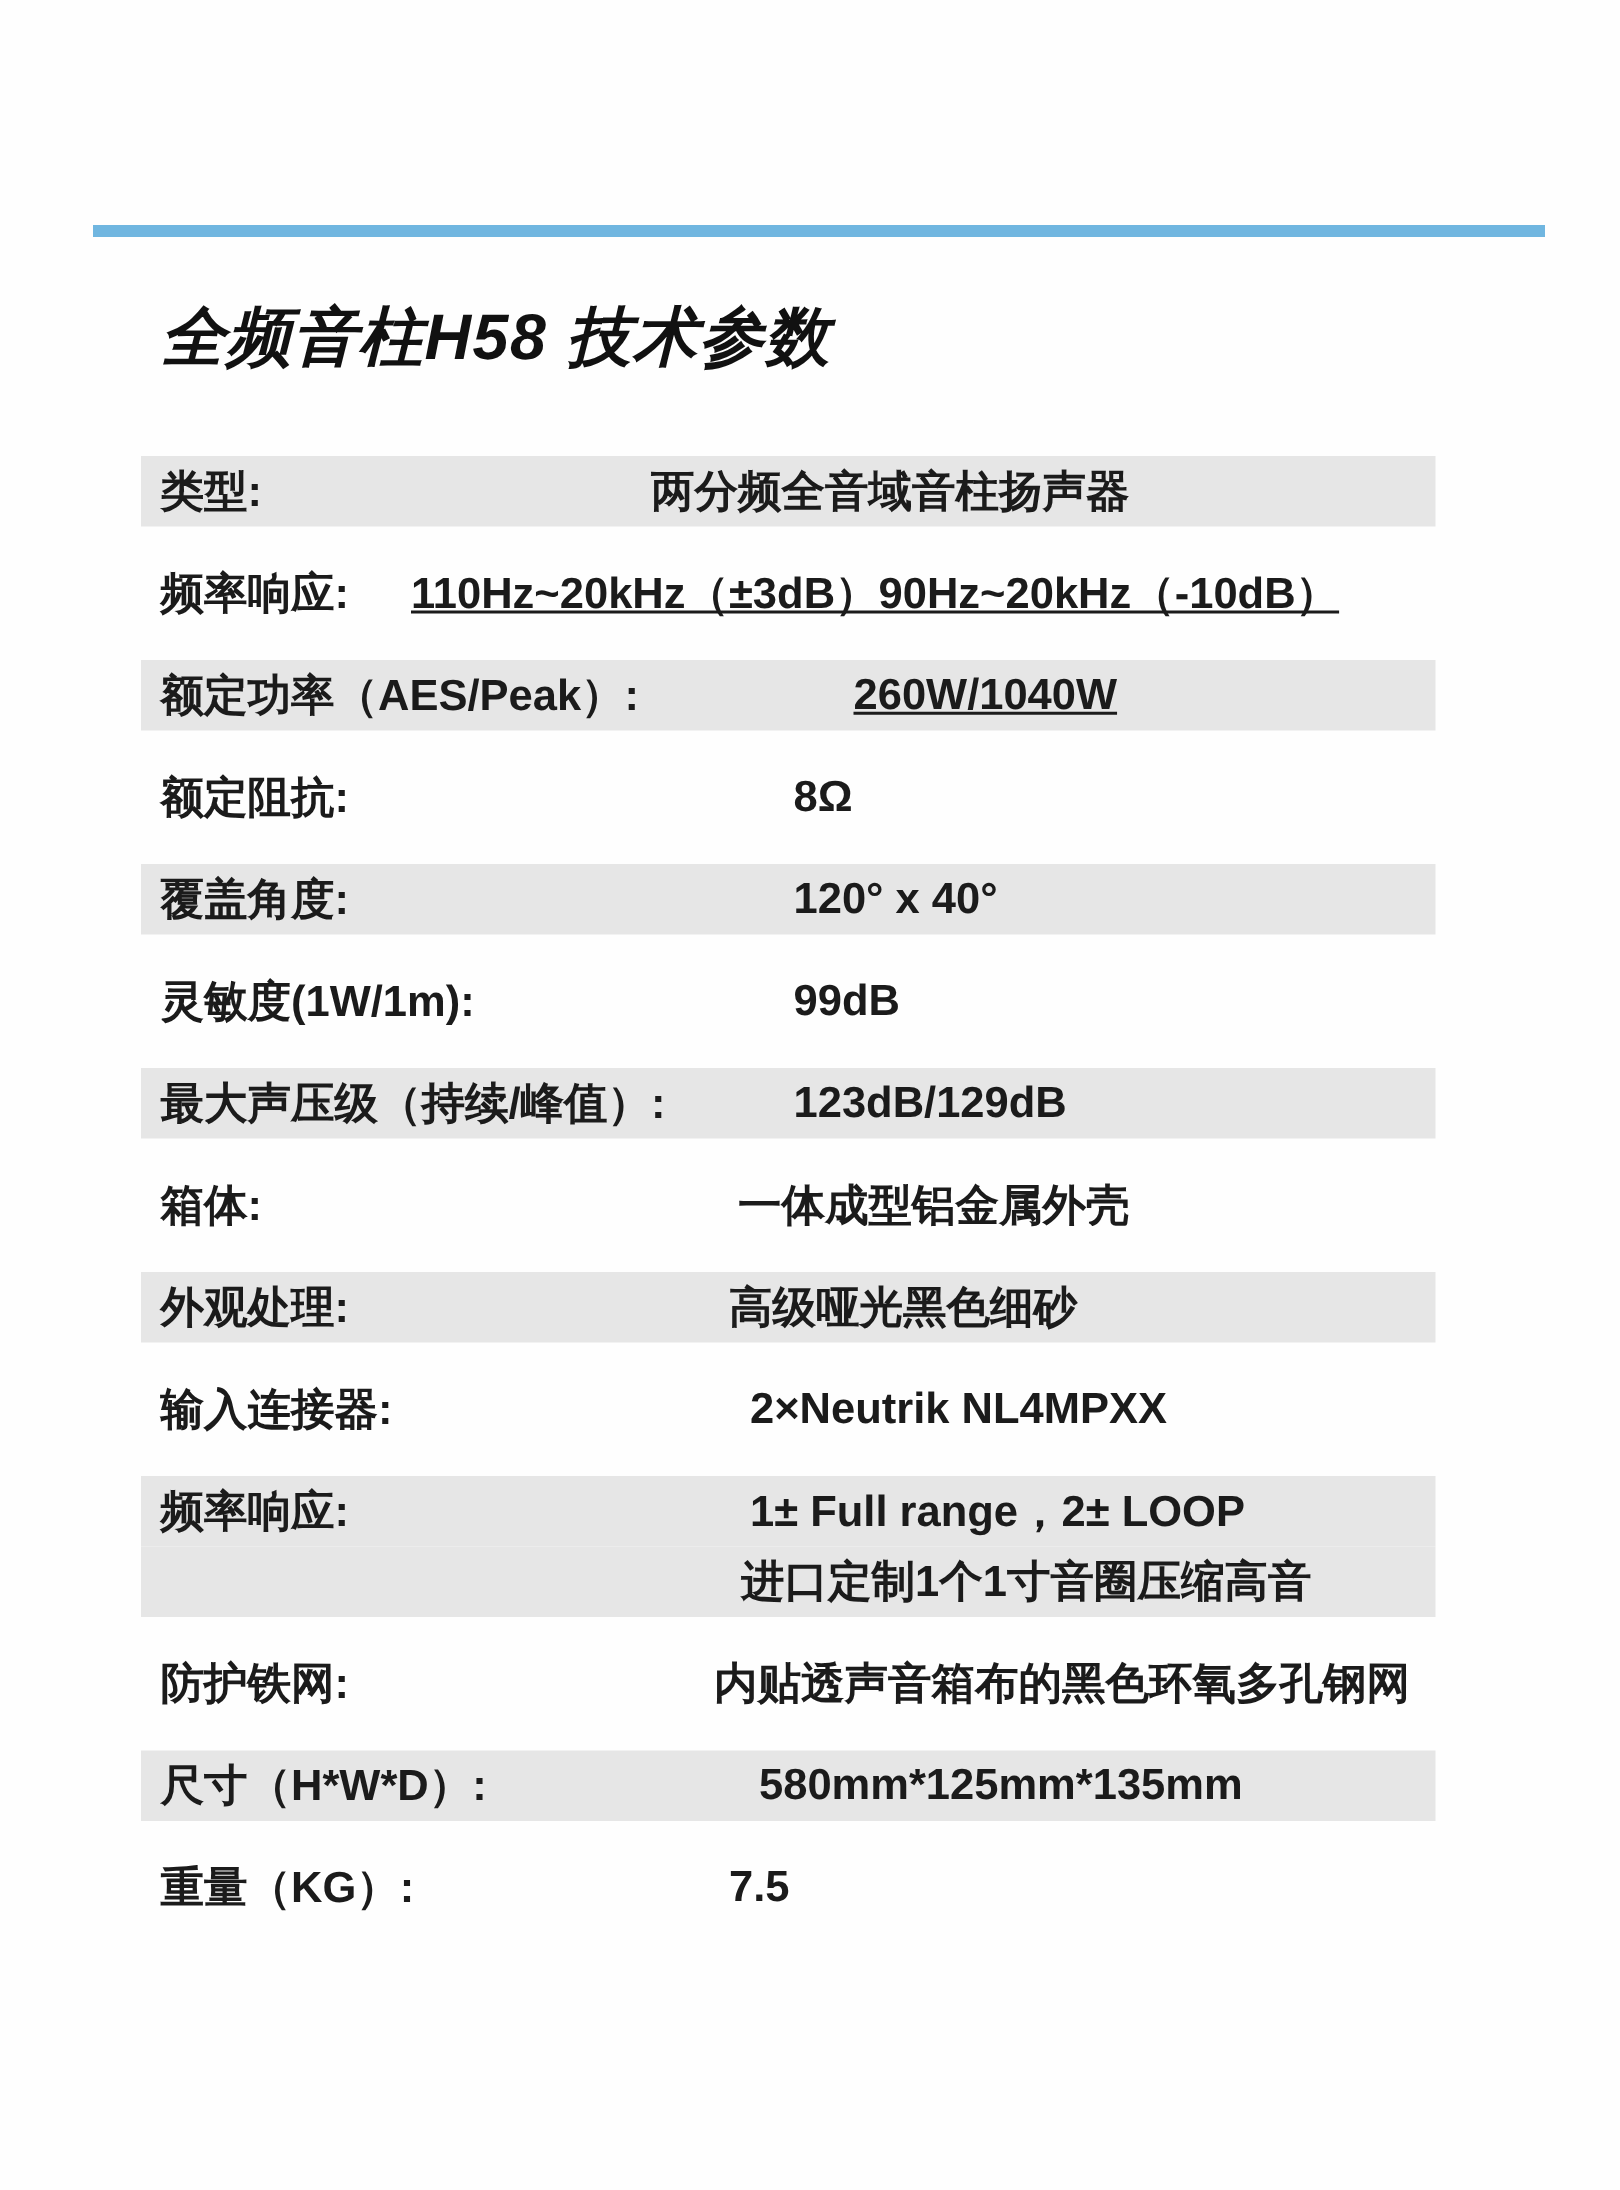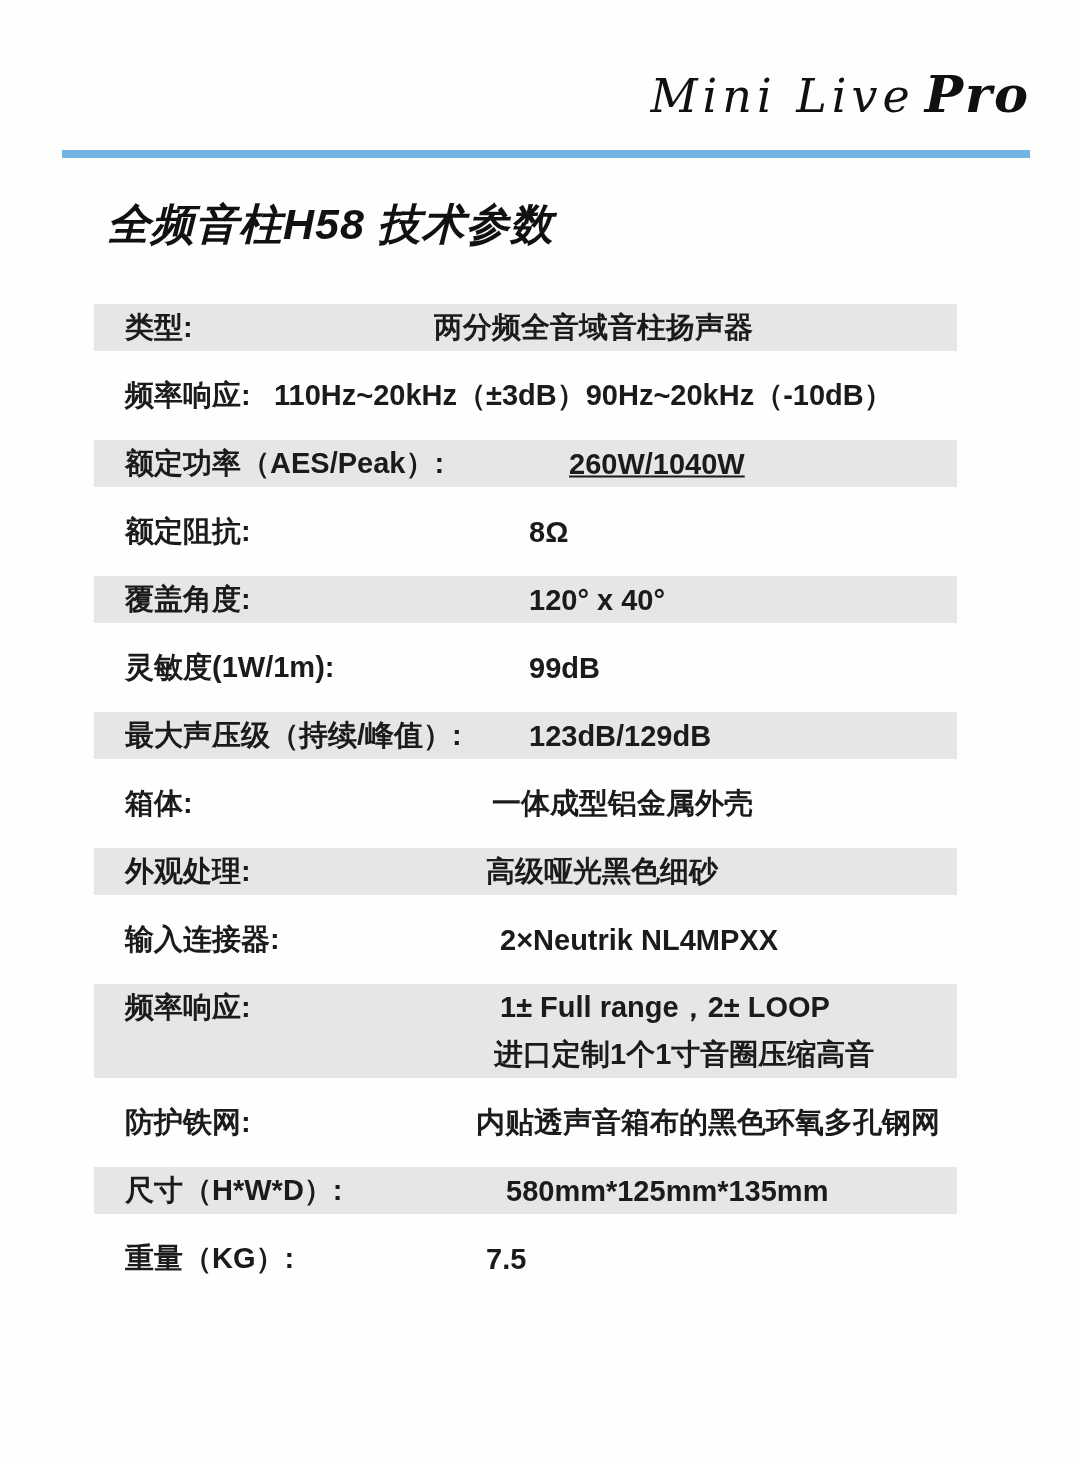--- a/index.html
+++ b/index.html
@@ -59,54 +59,51 @@
   }
   .row{
     position:relative;
     display:flex;
     align-items:center;
     width:100%;
   }
   .row.gray{background:#e6e6e6;height:47px;}
   .row.white{background:transparent;height:89px;}
   .row .label{
-    padding-left:31px;
+    padding-left:13px;
     white-space:nowrap;
   }
   .row .value{
     position:absolute;
     top:50%;
     transform:translateY(-50%);
     white-space:nowrap;
   }
   .r1  .value{left:340px;}
-  .r2  .value{left:180px;}
+  .r2  .value{left:180px;text-decoration:underline;}
   .r3  .value{left:475px;text-decoration:underline;}
   .r4  .value{left:435px;}
   .r5  .value{left:435px;}
   .r6  .value{left:435px;}
   .r7  .value{left:435px;text-align:right;}
   .r8  .value{left:398px;}
   .r9  .value{left:392px;}
   .r10 .value{left:406px;}
   .r11 .value{left:406px;}
   .r12 .value{left:398px;}
   .r13 .value{left:400px;}
   .r14 .value{left:382px;}
   .r15 .value{left:392px;margin-left:20px;}
   .r16 .value{left:392px;}
 </style>
 </head>
 <body>
 
 <div class="page">
 
-  <div class="logo">
-    <span>Mini Live</span><span class="bold">Pro</span>
-  </div>
 
   <div class="accent-rule"></div>
 
   <h1 class="page-title">全频音柱H58 技术参数</h1>
 
   <div class="spec-table">
 
     <div class="row gray r1">
       <span class="label">类型:</span>
       <span class="value">两分频全音域音柱扬声器</span>

